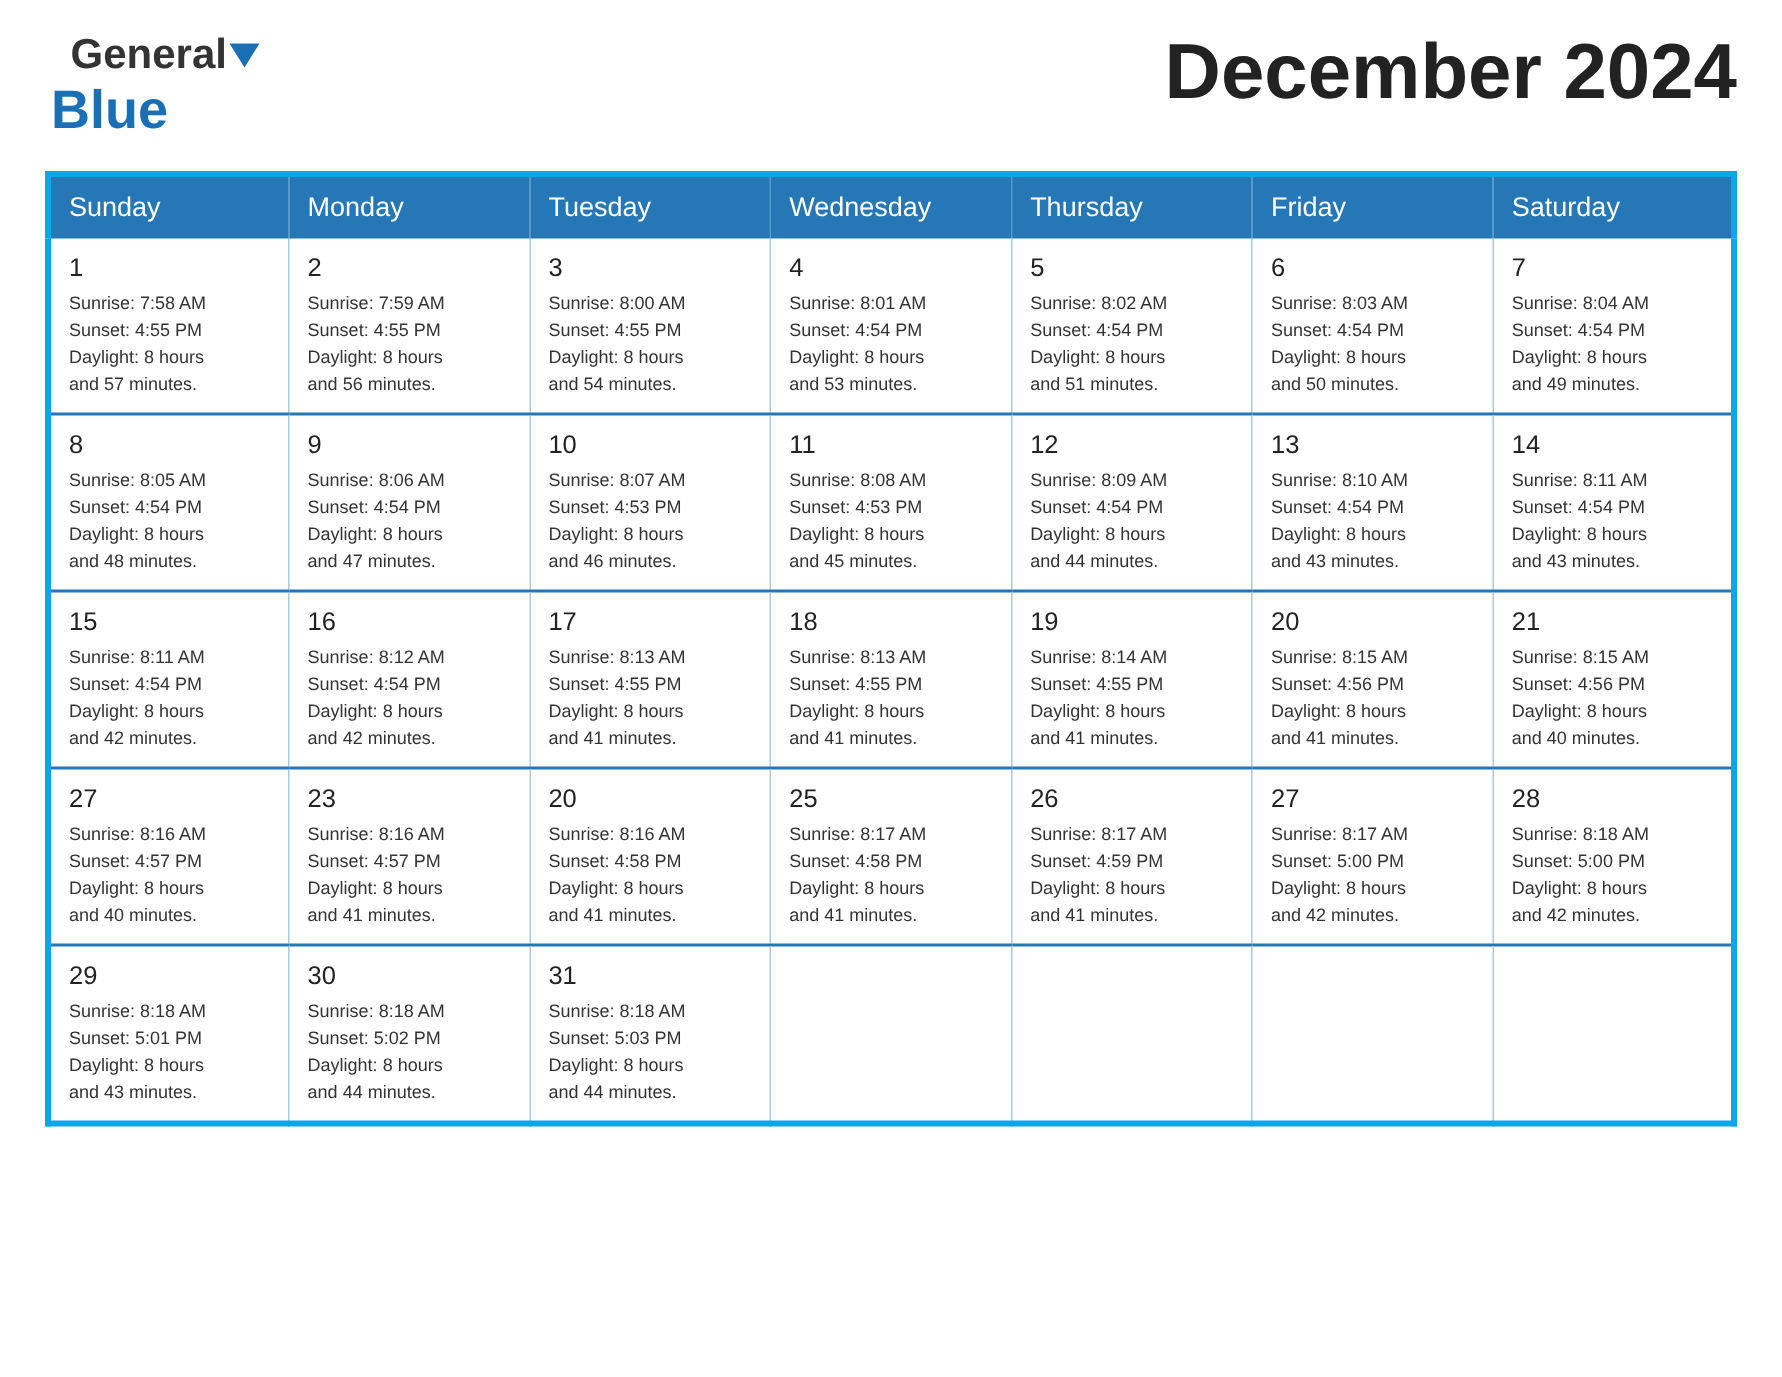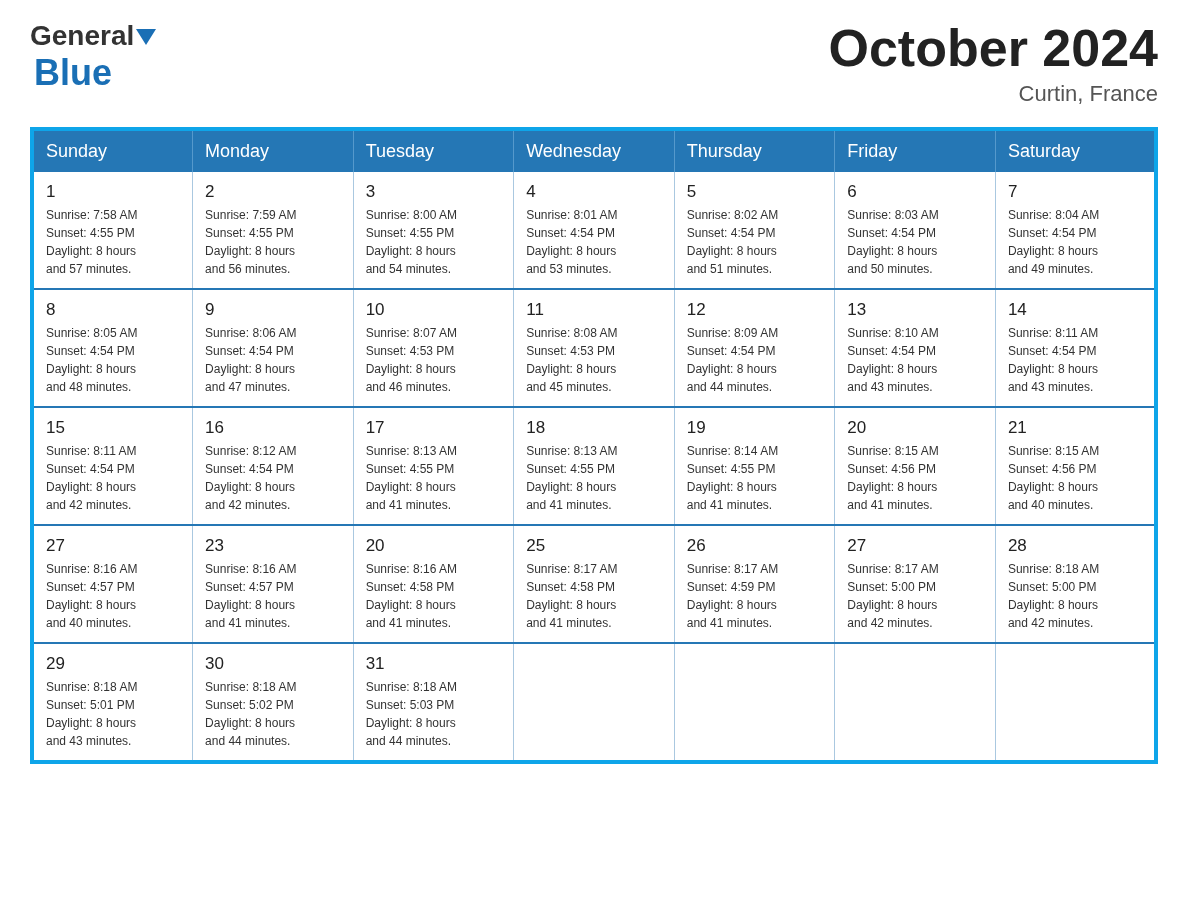--- a/index.html
+++ b/index.html
@@ -20,20 +20,21 @@
       display: flex;
       flex-direction: column;
       align-items: flex-start;
     }
     .logo-text {
       display: flex;
       align-items: center;
       font-size: 28px;
       font-weight: bold;
       color: #333;
+      margin-left: 17px;
     }
     .logo-general { color: #333; }
     .logo-blue { color: #1a6fb5; }
     .logo-triangle {
       width: 0;
       height: 0;
       border-left: 10px solid transparent;
       border-right: 10px solid transparent;
       border-top: 16px solid #1a6fb5;
       display: inline-block;
@@ -102,22 +103,21 @@
   <div class="logo">
     <div class="logo-text">
       <span class="logo-general">General</span>
       <span class="logo-triangle"></span>
     </div>
     <div style="margin-left:4px;">
       <span class="logo-blue" style="font-size:36px;font-weight:bold;">Blue</span>
     </div>
   </div>
   <div class="title-section">
-    <div class="month-title">October 2024</div>
-    <div class="location">Curtin, France</div>
+    <div class="month-title">December 2024</div>
   </div>
 </div>
 
 <table>
   <thead>
     <tr>
     <th>Sunday</th>
         <th>Monday</th>
         <th>Tuesday</th>
         <th>Wednesday</th>

